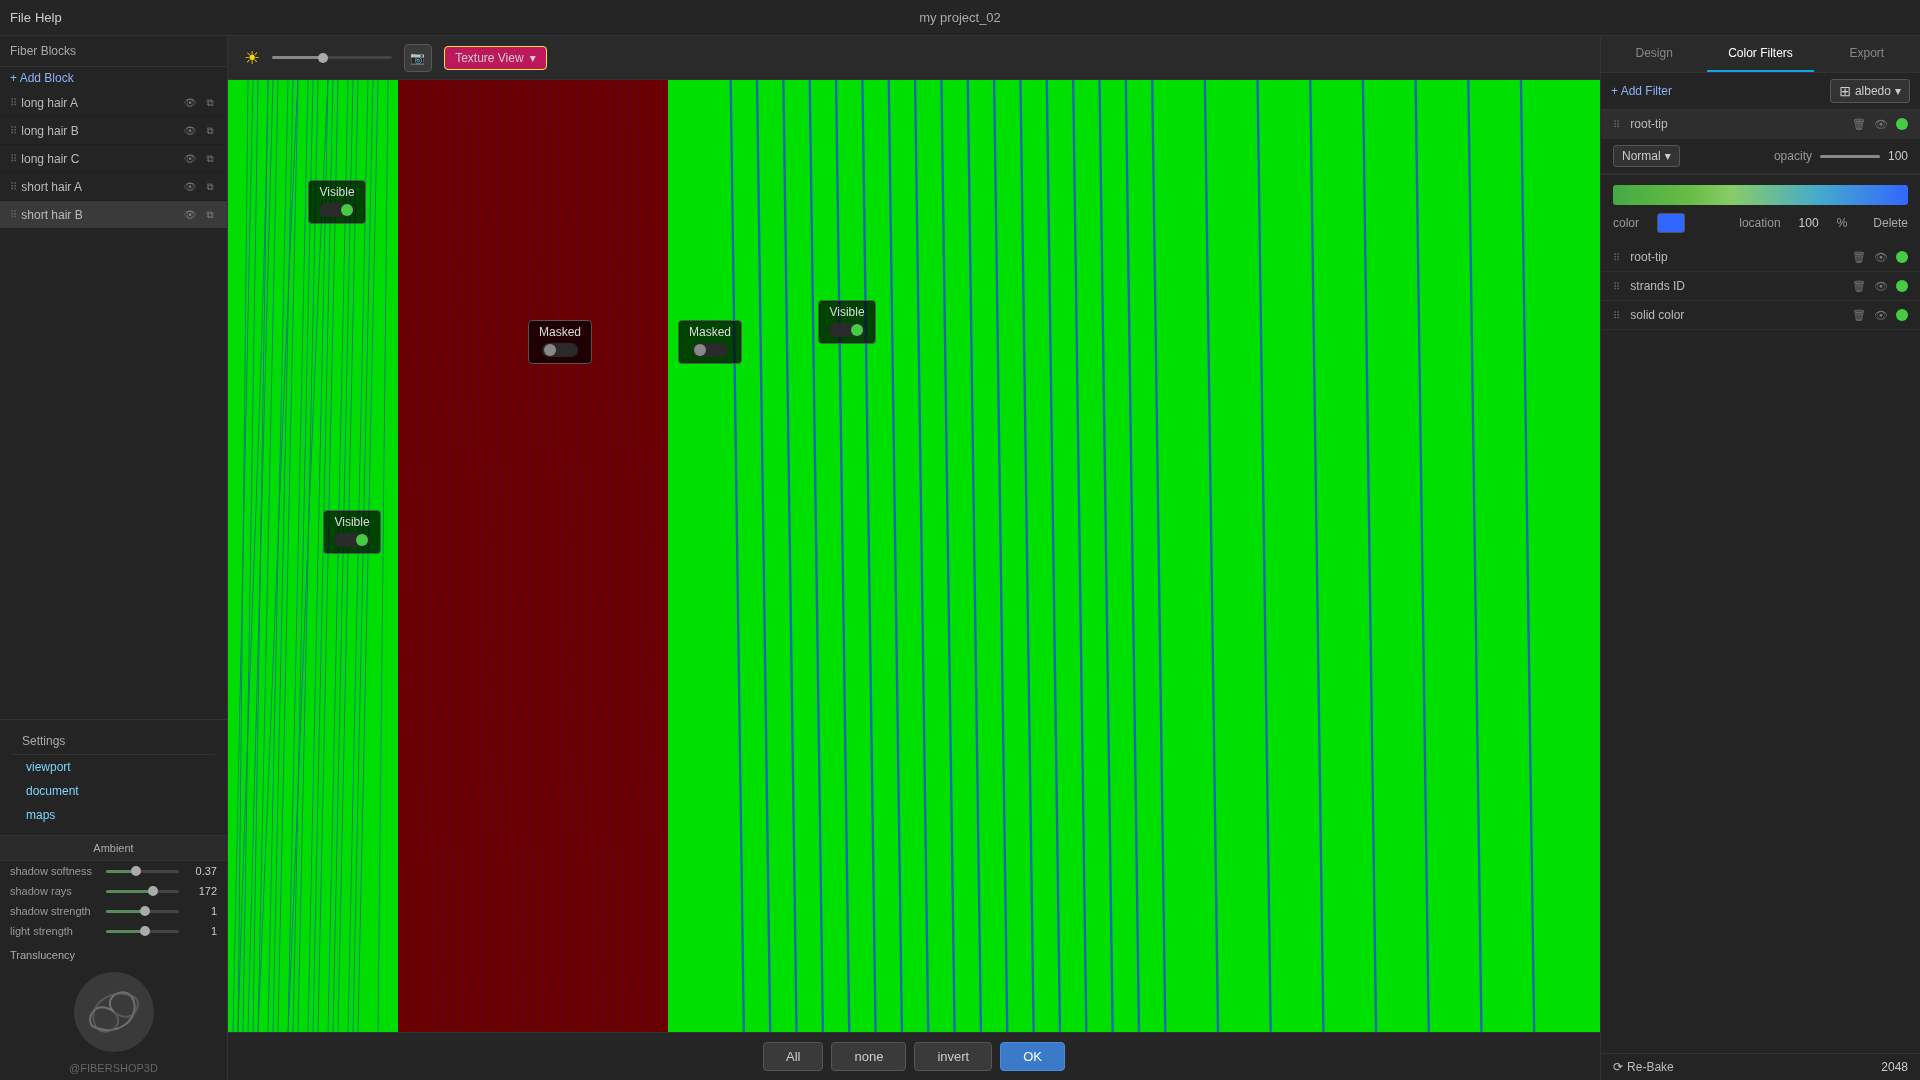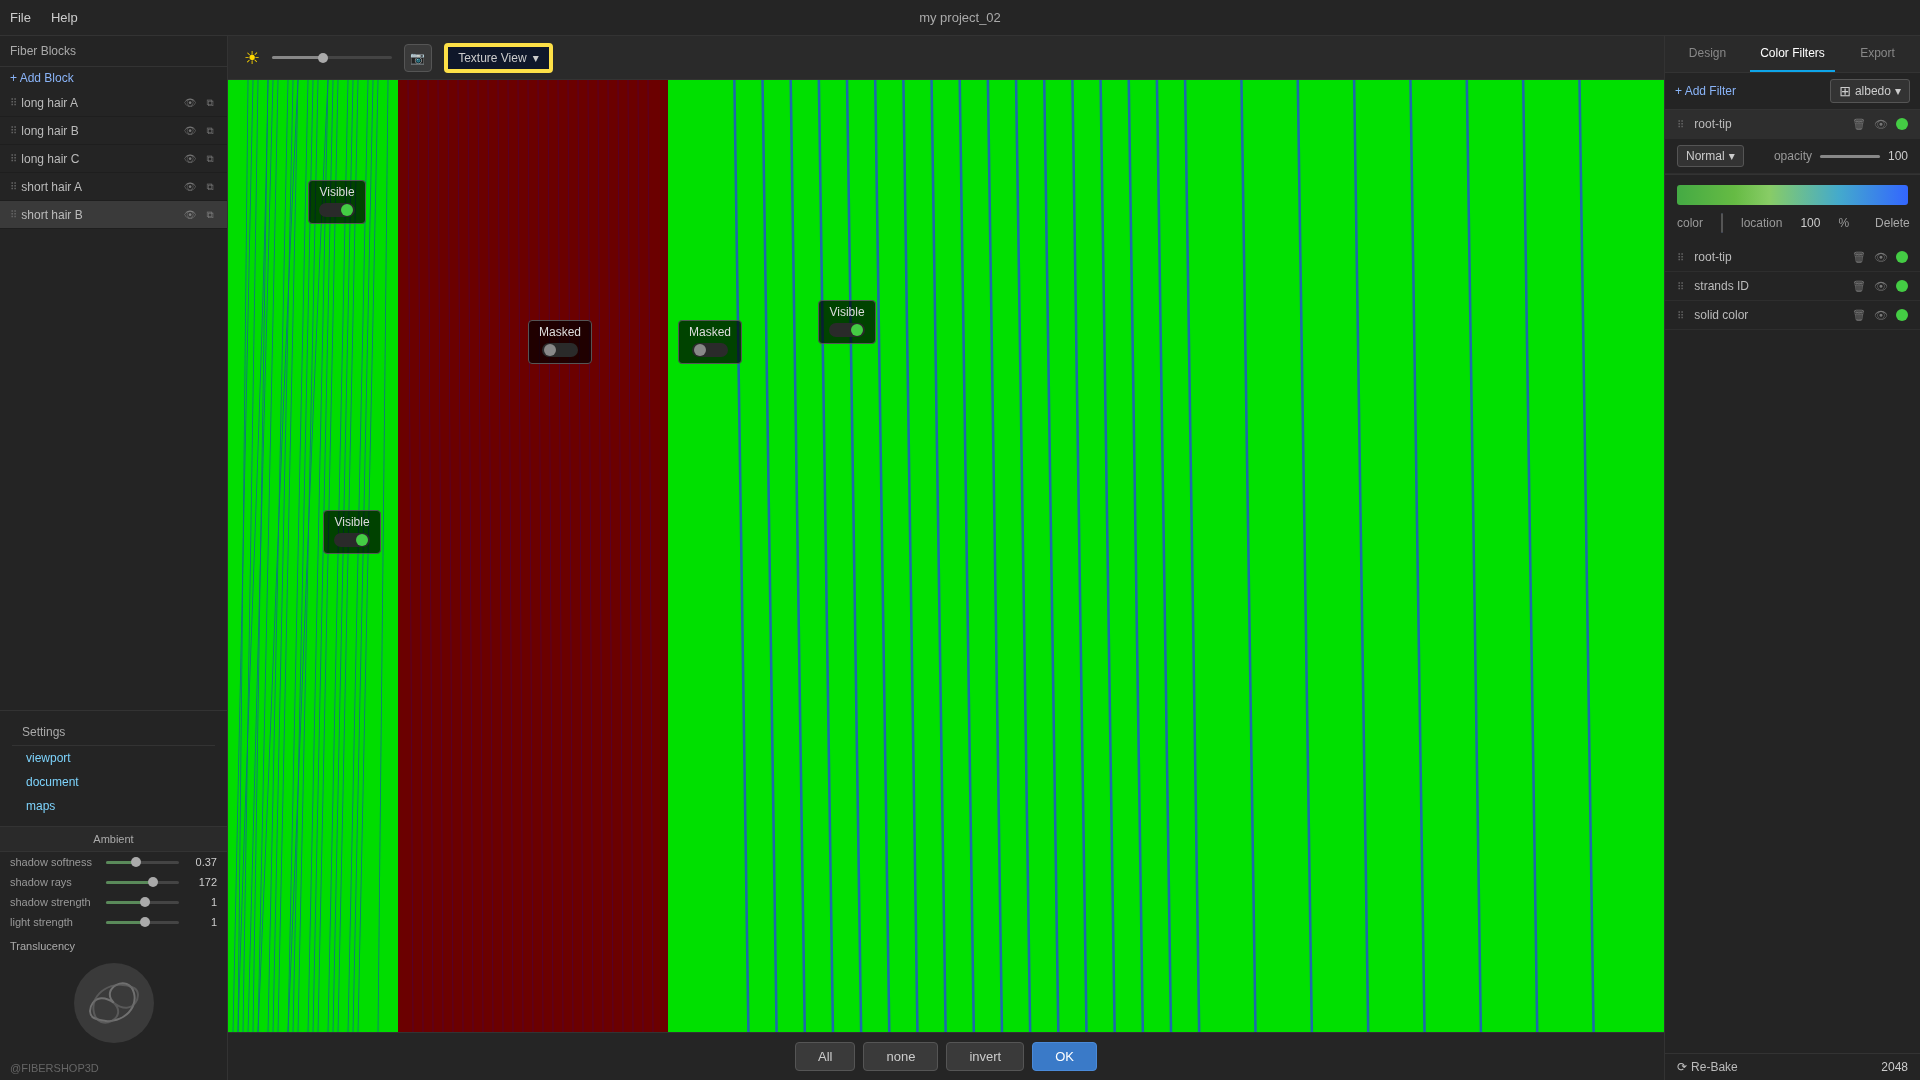--- a/index.html
+++ b/index.html
@@ -22,21 +22,21 @@
       display: flex;
       align-items: center;
       justify-content: center;
       border-bottom: 1px solid #333;
       position: relative;
     }
     .title-bar-menus {
       position: absolute;
       left: 10px;
       display: flex;
-      gap: 20px;
+      gap: 4px;
     }
     .title-bar-menu-item {
       color: #ccc;
       cursor: pointer;
       font-size: 13px;
     }
     .title-bar-title {
       color: #aaa;
       font-size: 13px;
     }
@@ -256,22 +256,22 @@
       align-items: center;
       justify-content: center;
       cursor: pointer;
       font-size: 12px;
       color: #aaa;
     }
     .texture-view-btn {
       display: flex;
       align-items: center;
       gap: 6px;
-      background: #0f172a;
-      border: 4px solid #fde047;
+      background: #be185d;
+      border: 1px solid #fde047;
       border-radius: 4px;
       padding: 4px 10px;
       cursor: pointer;
       color: #ccc;
       font-size: 12px;
     }
 
     
     .canvas-area {
       flex: 1;
@@ -395,21 +395,21 @@
       color: #ccc;
     }
     .btn-ok {
       background: #3a7ac8;
       color: #fff;
       border-color: #4a8ad8;
     }
 
     
     .right-sidebar {
-      width: 256px;
+      width: 320px;
       background: #242424;
       border-left: 1px solid #333;
       display: flex;
       flex-direction: column;
     }
 
     .right-tabs {
       display: flex;
       border-bottom: 1px solid #333;
       background: #2a2a2a;
@@ -721,21 +721,21 @@
     <div class="translucency-section">
       <span class="translucency-label">Translucency</span>
       <div class="logo-area">
         <div class="logo-circle">
           <svg width="70" height="70" viewBox="0 0 70 70">
             <path d="M35 35 C20 20, 50 5, 55 25 C60 45, 35 60, 15 50 C5 45, 15 20, 35 35Z" fill="none" stroke="#888" stroke-width="2" opacity="0.7"></path>
             <path d="M35 35 C50 50, 20 65, 15 45 C10 25, 35 10, 55 20 C65 25, 55 50, 35 35Z" fill="none" stroke="#666" stroke-width="2" opacity="0.7"></path>
           </svg>
         </div>
       </div>
-      <div style="text-align:left; font-size:11px; color:#666;margin-top:9px;">@FIBERSHOP3D</div>
+      <div style="text-align:center; font-size:11px; color:#666;">@FIBERSHOP3D</div>
     </div>
   </div>
 
   <div class="canvas-area">
 
     <div class="toolbar">
       <span class="toolbar-sun">☀</span>
       <div class="toolbar-slider">
         <div class="toolbar-slider-fill"></div>
         <div class="toolbar-slider-thumb"></div>

